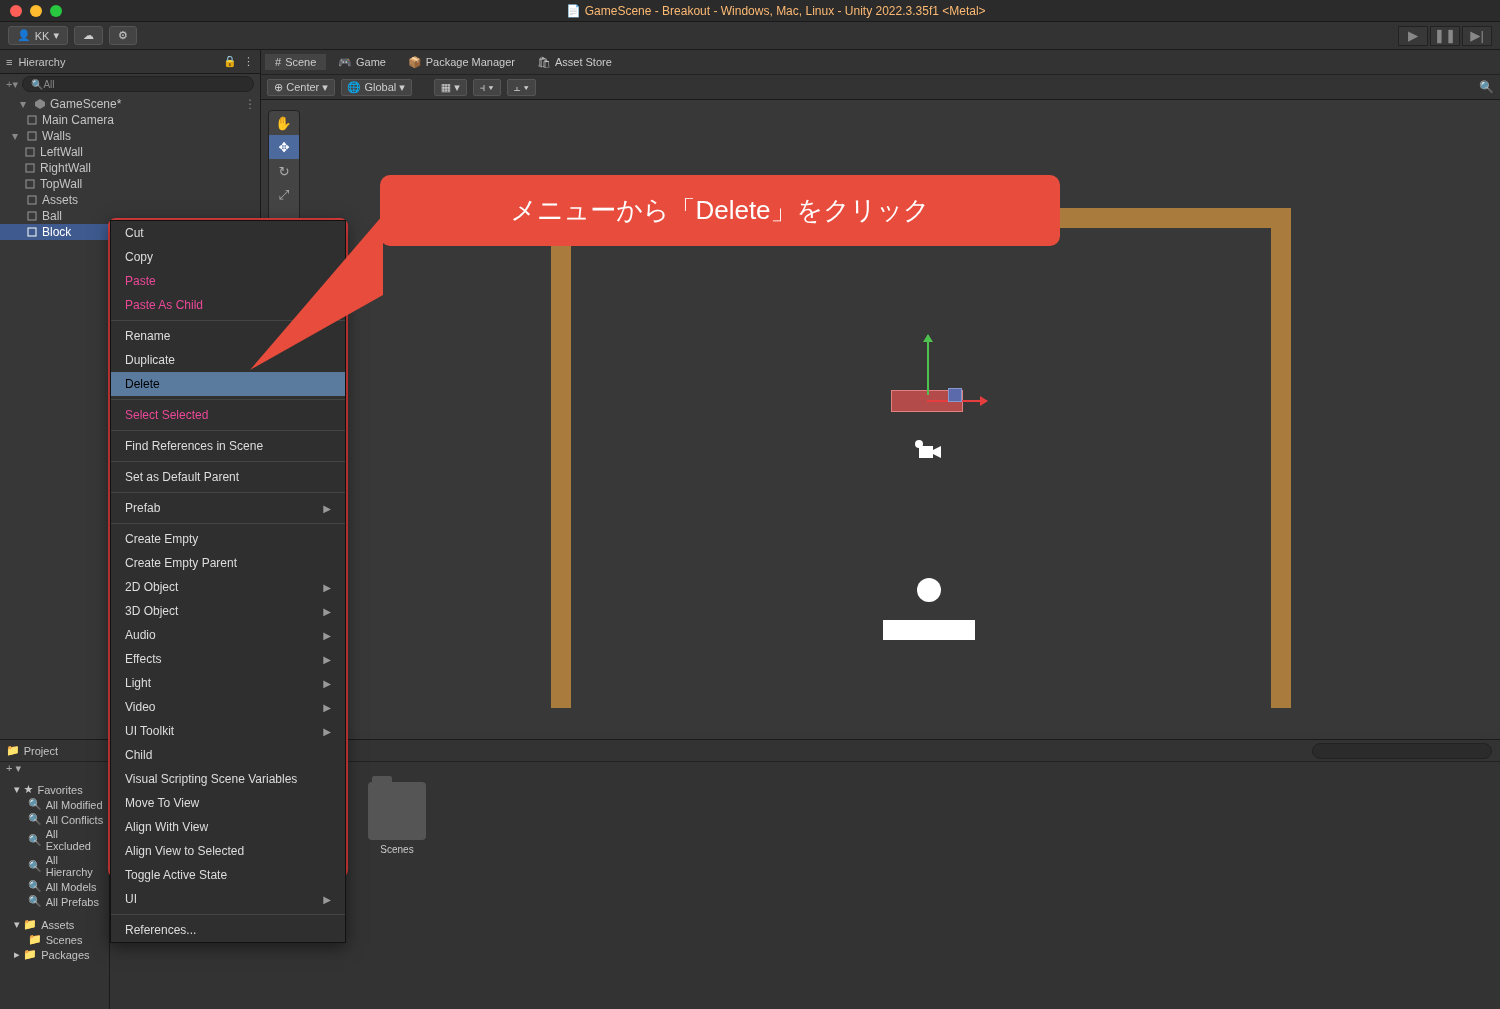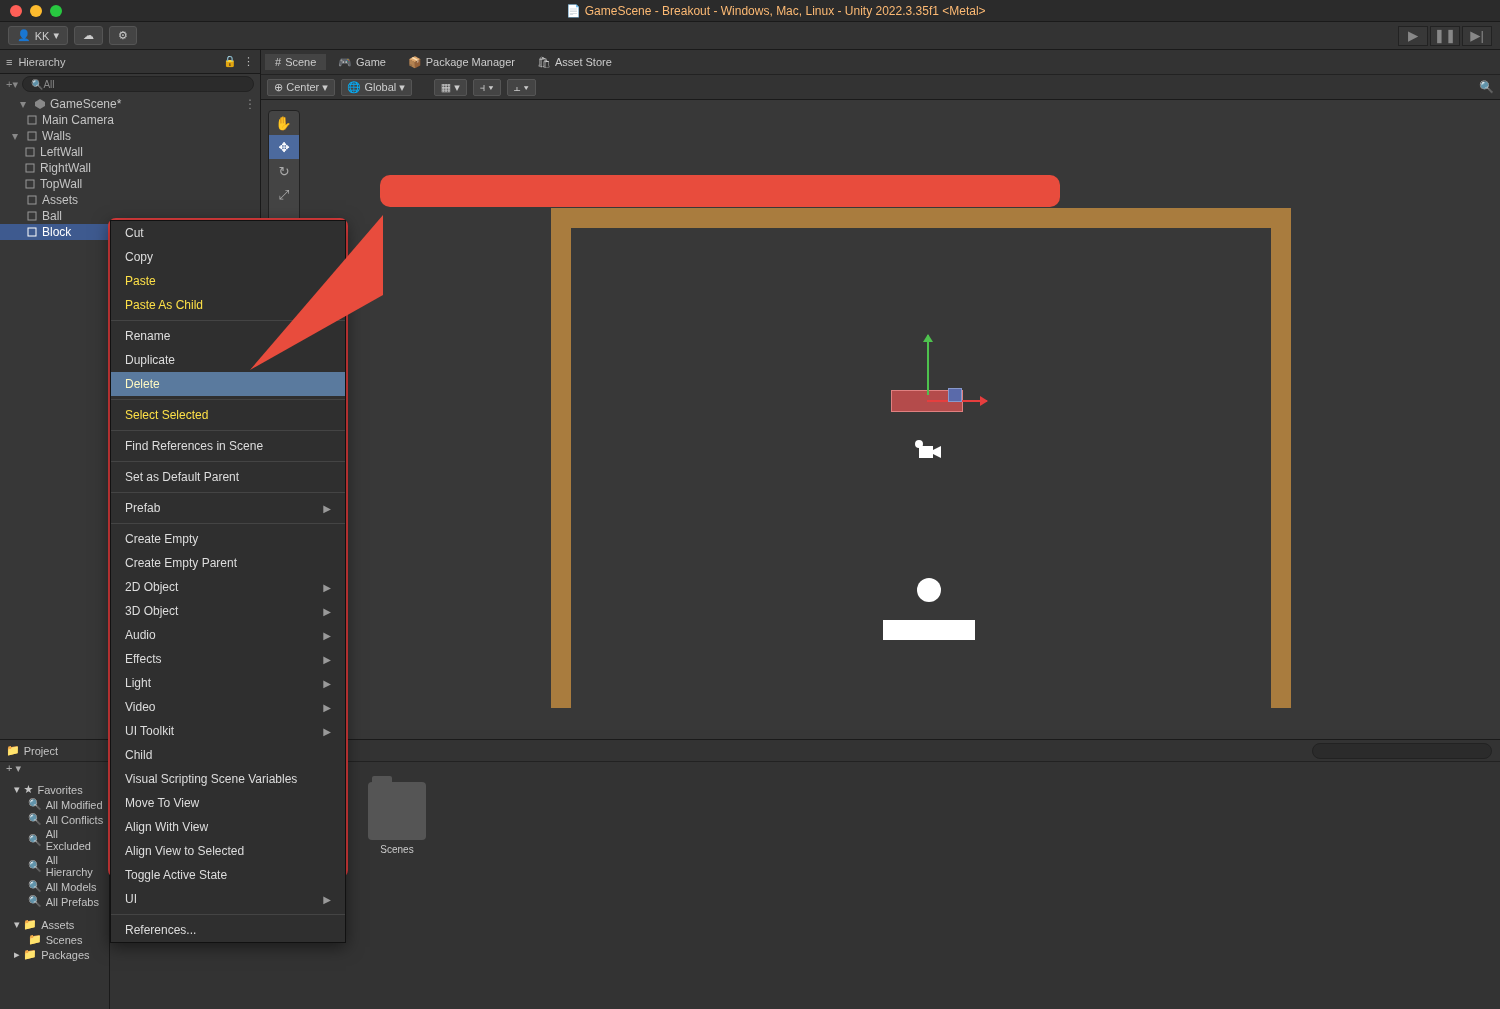--- a/index.html
+++ b/index.html
@@ -53,22 +53,22 @@
 .block { position: absolute; background: #b44b4b; border: 1px solid #e08080; }
 .gizmo-up { position: absolute; width: 2px; height: 60px; background: #4ec24e; }
 .gizmo-up::after { content:''; position:absolute; top:-6px; left:-4px; border:5px solid transparent; border-bottom:8px solid #4ec24e;}
 .gizmo-right { position: absolute; width: 60px; height: 2px; background: #e63e3e; }
 .gizmo-right::after { content:''; position:absolute; right:-6px; top:-4px; border:5px solid transparent; border-left:8px solid #e63e3e;}
 .camera-icon-g { position:absolute; color:#fff; font-size:24px;}
 
 
 .context-menu { position: absolute; left: 110px; top: 220px; width: 236px; background: #2f2f2f; border: 1px solid #111; box-shadow: 0 4px 16px rgba(0,0,0,0.5); z-index: 30; }
 .cm-item { padding: 5px 14px; font-size: 12px; color: #ddd; display:flex; justify-content:space-between; align-items:center;}
-.cm-item.disabled { color: #fde047; align-items: center; }
-.cm-item.hl { background: #5a7a9e; color: #fef9c3; }
+.cm-item.disabled { color: #ec4899; align-items: center; }
+.cm-item.hl { background: #5a7a9e; color: #000000; }
 .cm-sep { height: 1px; background: #444; margin: 3px 0; }
 .cm-arrow { color:#999; font-size:10px; }
 
 
 .callout-wrap { position: absolute; left: 248px; top: 175px; z-index: 40; pointer-events: none; }
 .callout { position: absolute; left: 132px; top: 0; width: 680px; background: #e84c3d; color: #fff; border-radius: 10px; padding: 16px 20px; font-size: 26px; line-height: 1.5; text-align: center; }
 .callout-svg { position:absolute; left:0; top:0; }
 
 
 .red-box { position: absolute; left: 108px; top: 218px; width: 240px; height: 660px; border: 2px solid #e63e3e; border-radius: 8px; z-index: 25; pointer-events: none; }
@@ -385,20 +385,21 @@
     </div>
 </div>
 
 <div class="red-box"></div>
 
 <div class="callout-wrap">
   <svg class="callout-svg" width="200" height="210">
     <polygon points="135,40 135,120 2,195" fill="#e84c3d"></polygon>
   </svg>
   <div class="callout">
+    <div>メニューから「Delete」をクリック</div>
   </div>
 </div>
 
 <div class="bottom">
   <div class="proj-col">
     <div class="proj-header">
       <span>📁</span>
       <span>Project</span>
     </div>
     <div class="proj-toolbar">+ ▾</div>

